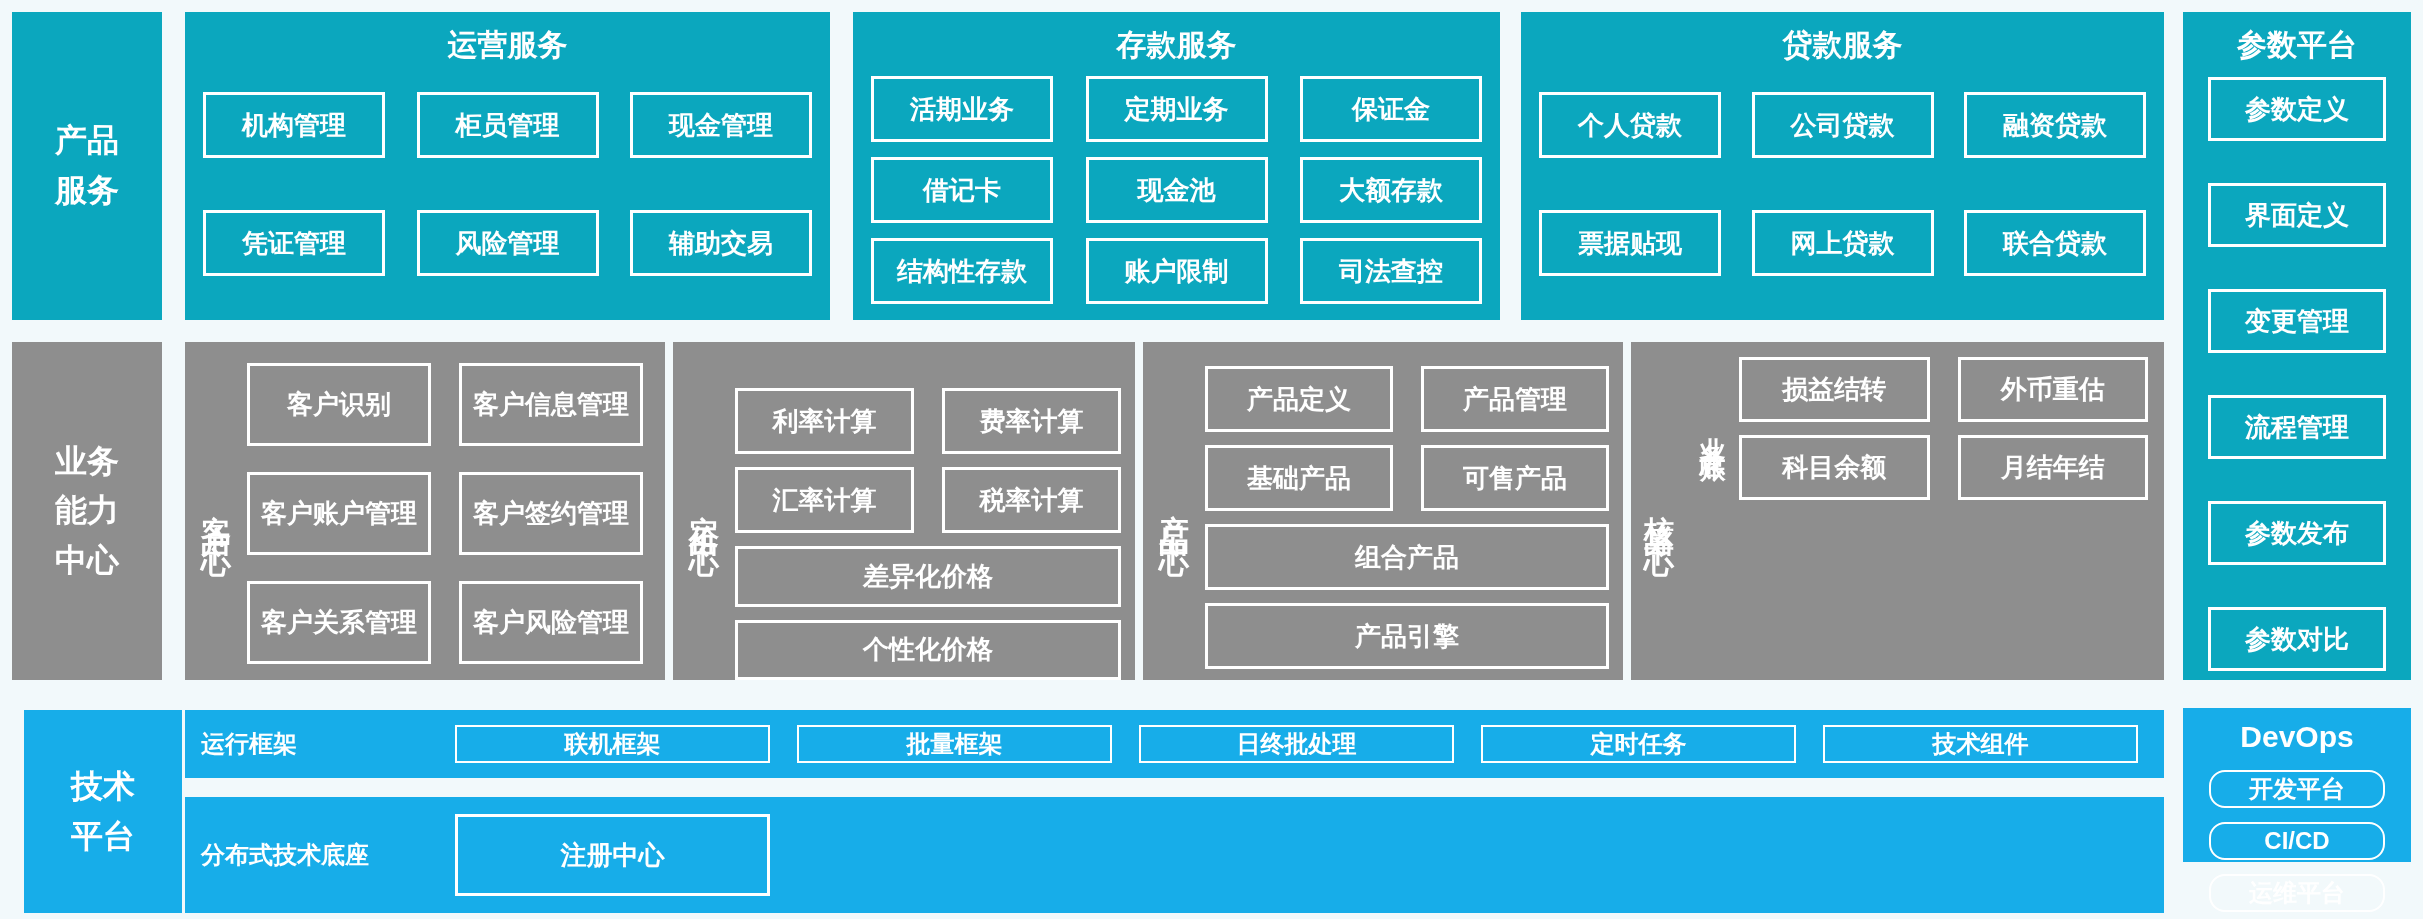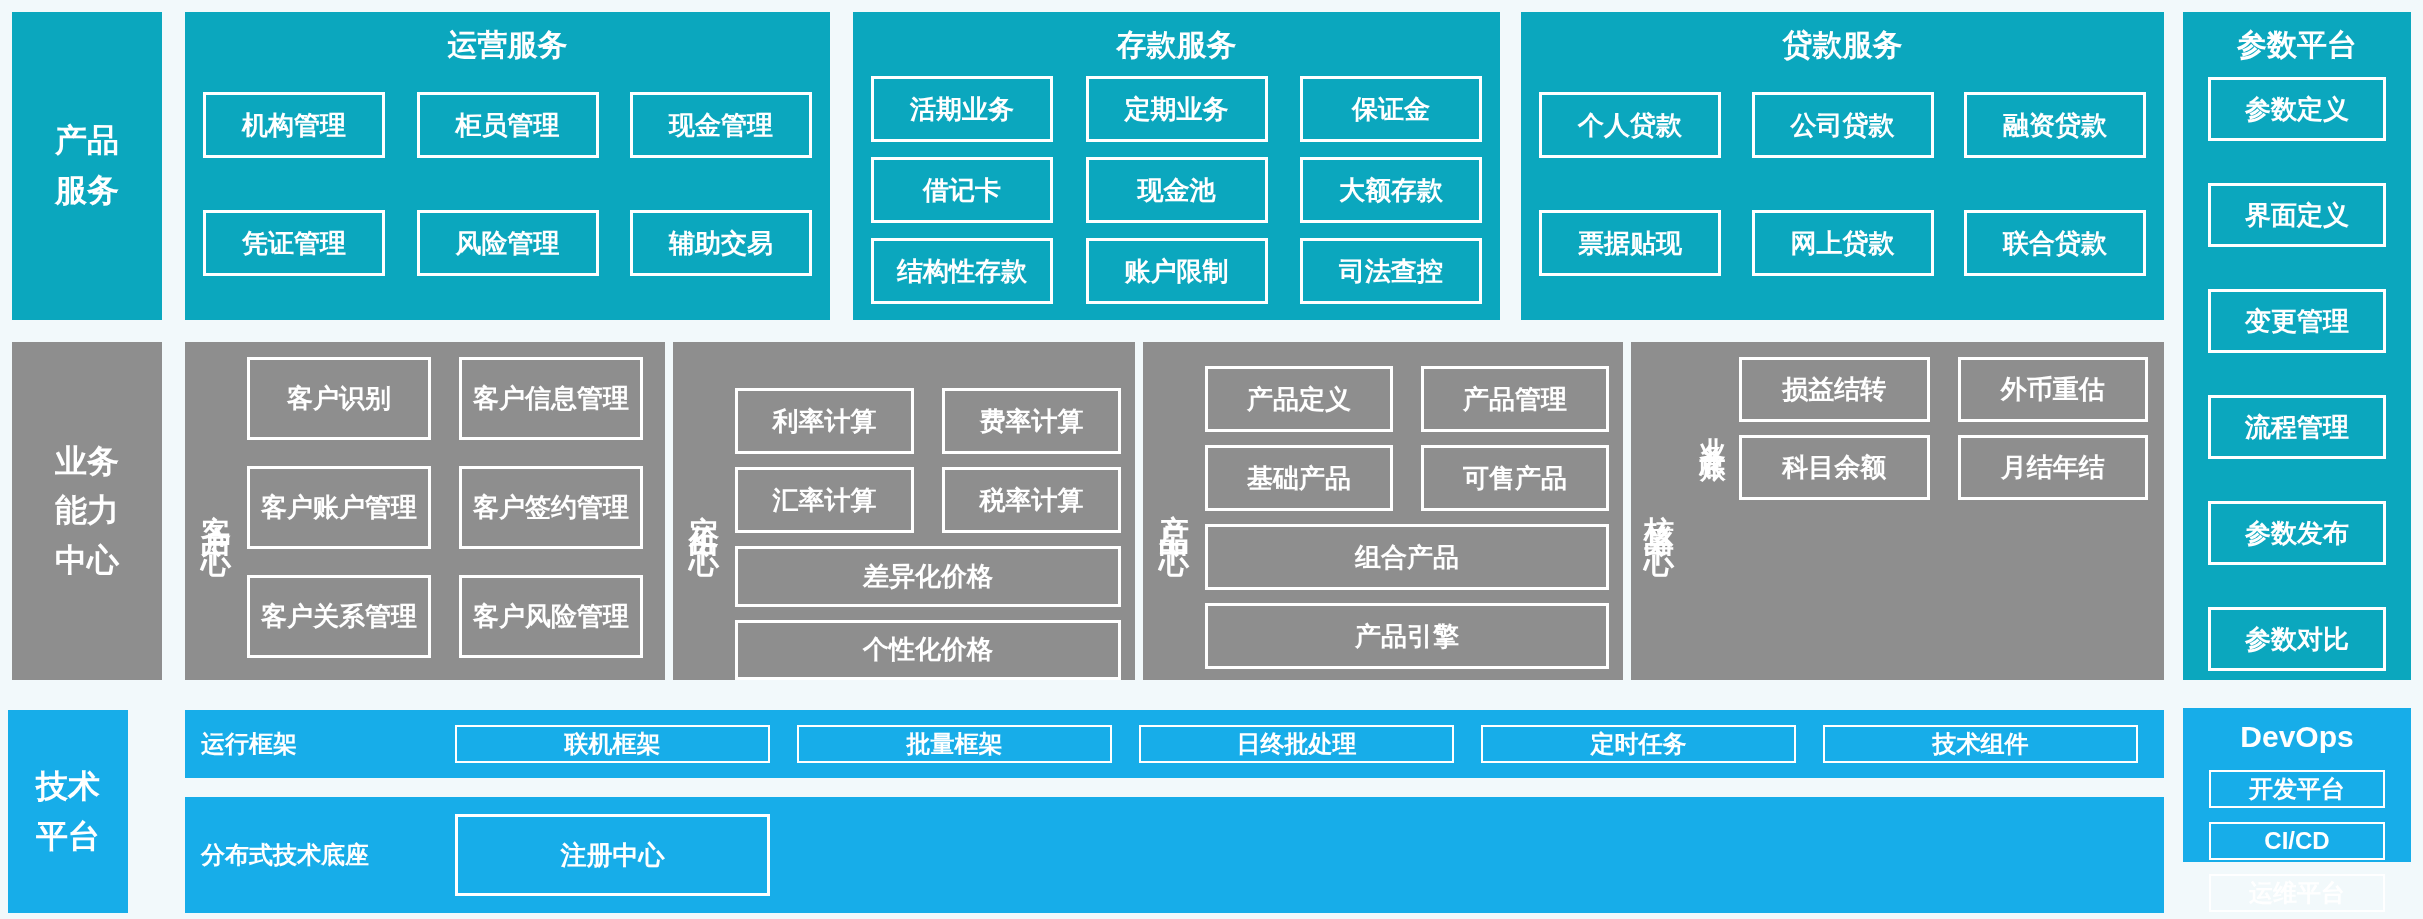--- a/index.html
+++ b/index.html
@@ -21,21 +21,21 @@
     display: flex; align-items: center; justify-content: center;
     font-size: 26px; font-weight: bold; text-align: center;
     white-space: nowrap;
   }
 
   
   .rail { display: flex; align-items: center; justify-content: center; }
   .rail-text { font-size: 32px; font-weight: bold; white-space: pre-line; text-align: center; line-height: 1.55; }
   .rail-product    { left: 12px;  top: 12px;  width: 150px; height: 308px; }
   .rail-capability { left: 12px;  top: 342px; width: 150px; height: 338px; }
-  .rail-tech       { left: 8px;  top: 710px; width: 120px; height: 203px; }
+  .rail-tech       { left: 24px;  top: 710px; width: 158px; height: 203px; }
 
   
   .panel { padding: 14px 18px 0 18px; }
   .panel-ops     { left: 185px;  top: 12px; width: 645px; height: 308px; }
   .panel-deposit { left: 853px;  top: 12px; width: 647px; height: 308px; }
   .panel-loan    { left: 1521px; top: 12px; width: 643px; height: 308px; }
   .panel-title { font-size: 30px; font-weight: bold; text-align: center; height: 38px; line-height: 38px; }
   .rowset { display: flex; flex-direction: column; }
   .panel-ops .rowset, .panel-loan .rowset { gap: 52px; margin-top: 28px; }
   .panel-deposit .rowset { gap: 15px; margin-top: 12px; }
@@ -49,21 +49,21 @@
 
   
   .block { display: flex; padding-right: 14px; }
   .block-customer   { left: 185px;  top: 342px; width: 480px; height: 338px; }
   .block-pricing    { left: 673px;  top: 342px; width: 462px; height: 338px; }
   .block-product    { left: 1143px; top: 342px; width: 480px; height: 338px; }
   .block-accounting { left: 1631px; top: 342px; width: 533px; height: 338px; padding-right: 16px; }
   .vlabel { width: 62px; flex: none; display: flex; align-items: center; justify-content: center; }
   .vtext { writing-mode: vertical-rl; text-orientation: upright; font-size: 30px; font-weight: bold; letter-spacing: 10px; line-height: 1; }
   .block-content { flex: 1; display: flex; flex-direction: column; }
-  .block-customer .block-content { padding: 15px 8px 0 0; gap: 26px; }
+  .block-customer .block-content { padding: 21px 8px 0 0; gap: 26px; }
   .block-customer .box { height: 83px; }
   .block-pricing .block-content { padding: 22px 0 0 0; gap: 13px; margin-top: 24px; }
   .block-pricing .box { height: 66px; }
   .block-product .block-content { padding: 24px 0 0 0; gap: 13px; }
   .block-product .box { height: 66px; }
   .grow-row { display: flex; gap: 28px; }
   .grow-row .box { flex: 1; }
   .box.wide { width: 100%; }
 
   .block-accounting .vlabel { width: 56px; }
@@ -82,21 +82,21 @@
   .bar-items { flex: 1; display: flex; gap: 27px; }
   .bar-items .box, .dist-row .box { flex: 1; height: 38px; font-size: 24px; border-width: 2px; }
   .registry-box { width: 315px; height: 82px; flex: none; }
   .dist-grid { flex: 1; display: flex; flex-direction: column; gap: 8px; margin-left: 27px; }
   .dist-row { display: flex; gap: 27px; }
 
   
   .col-devops { left: 2183px; top: 708px; width: 228px; height: 154px; display: flex; flex-direction: column; align-items: center; padding-top: 12px; }
   .devops-title { font-size: 30px; font-weight: bold; }
   .devops-items { margin-top: 16px; display: flex; flex-direction: column; align-items: center; gap: 14px; }
-  .col-devops .box { width: 176px; height: 38px; font-size: 24px; border-width: 2px; }
+  .col-devops .box { width: 176px; height: 38px; font-size: 24px; border-width: 2px; border-radius: 16px; }
 </style>
 </head>
 <body>
 
 <div class="region teal rail rail-product">
   <div class="rail-text">产品
 服务</div>
 </div>
 <div class="region gray rail rail-capability">
   <div class="rail-text">业务

